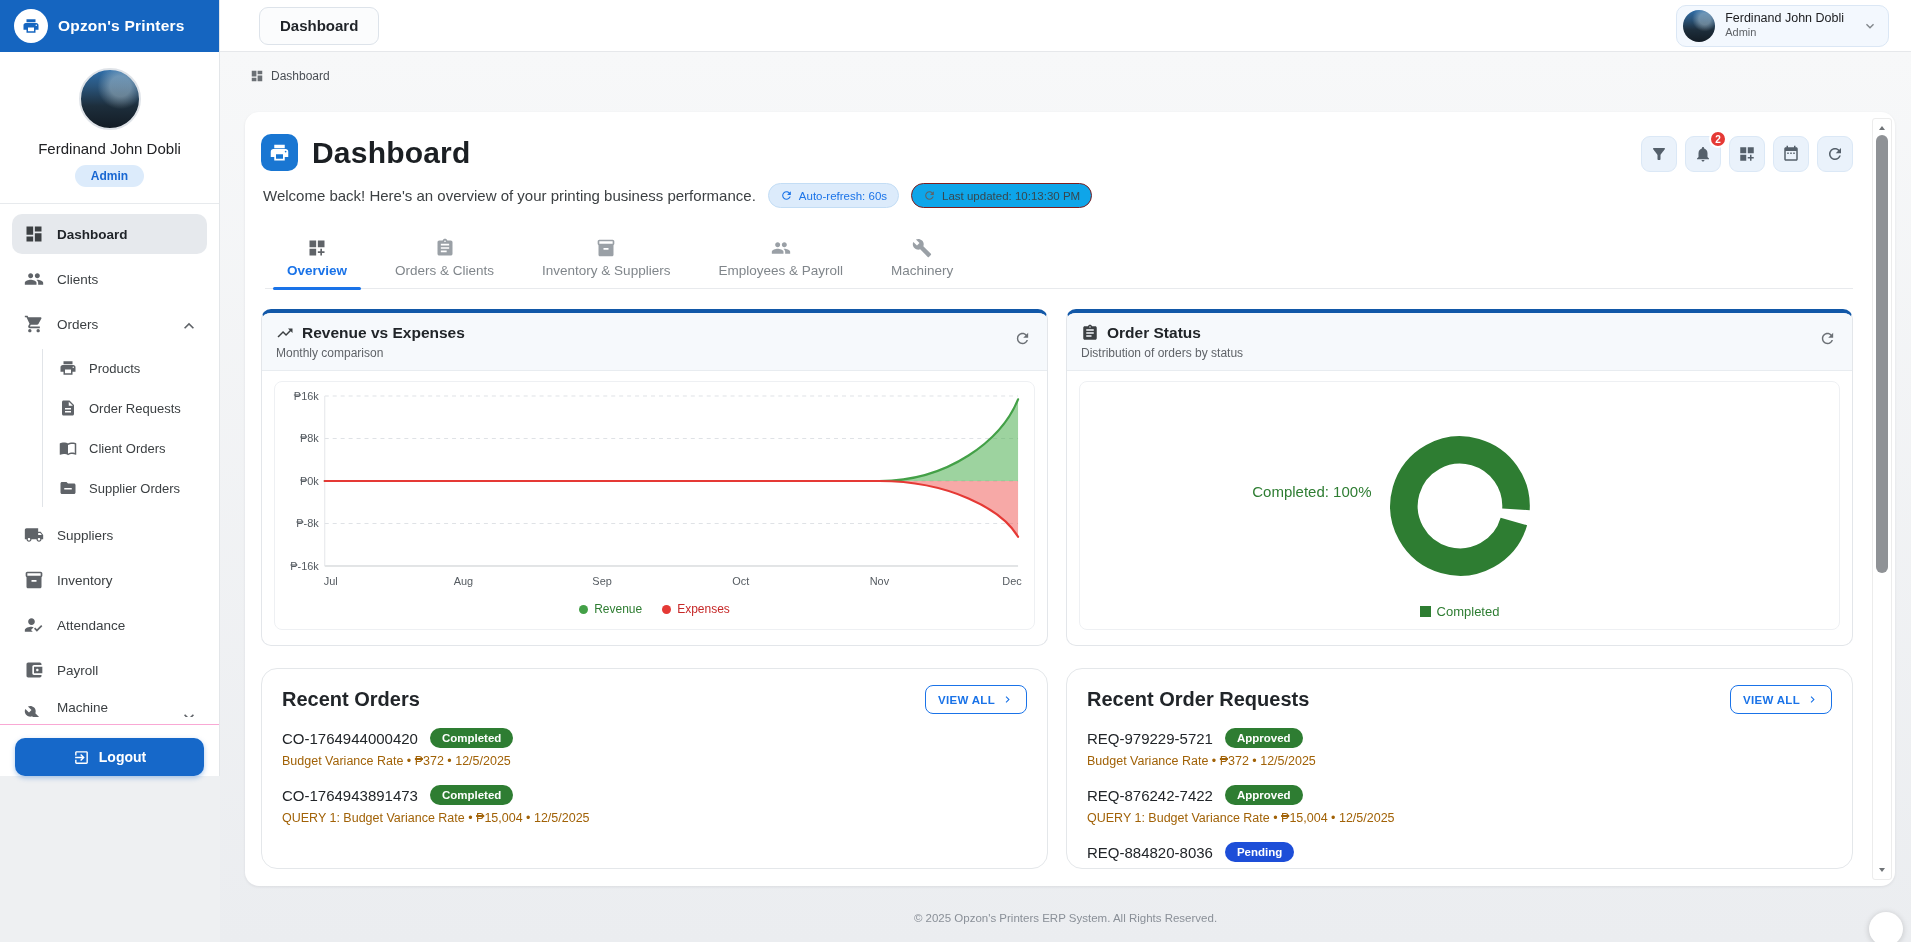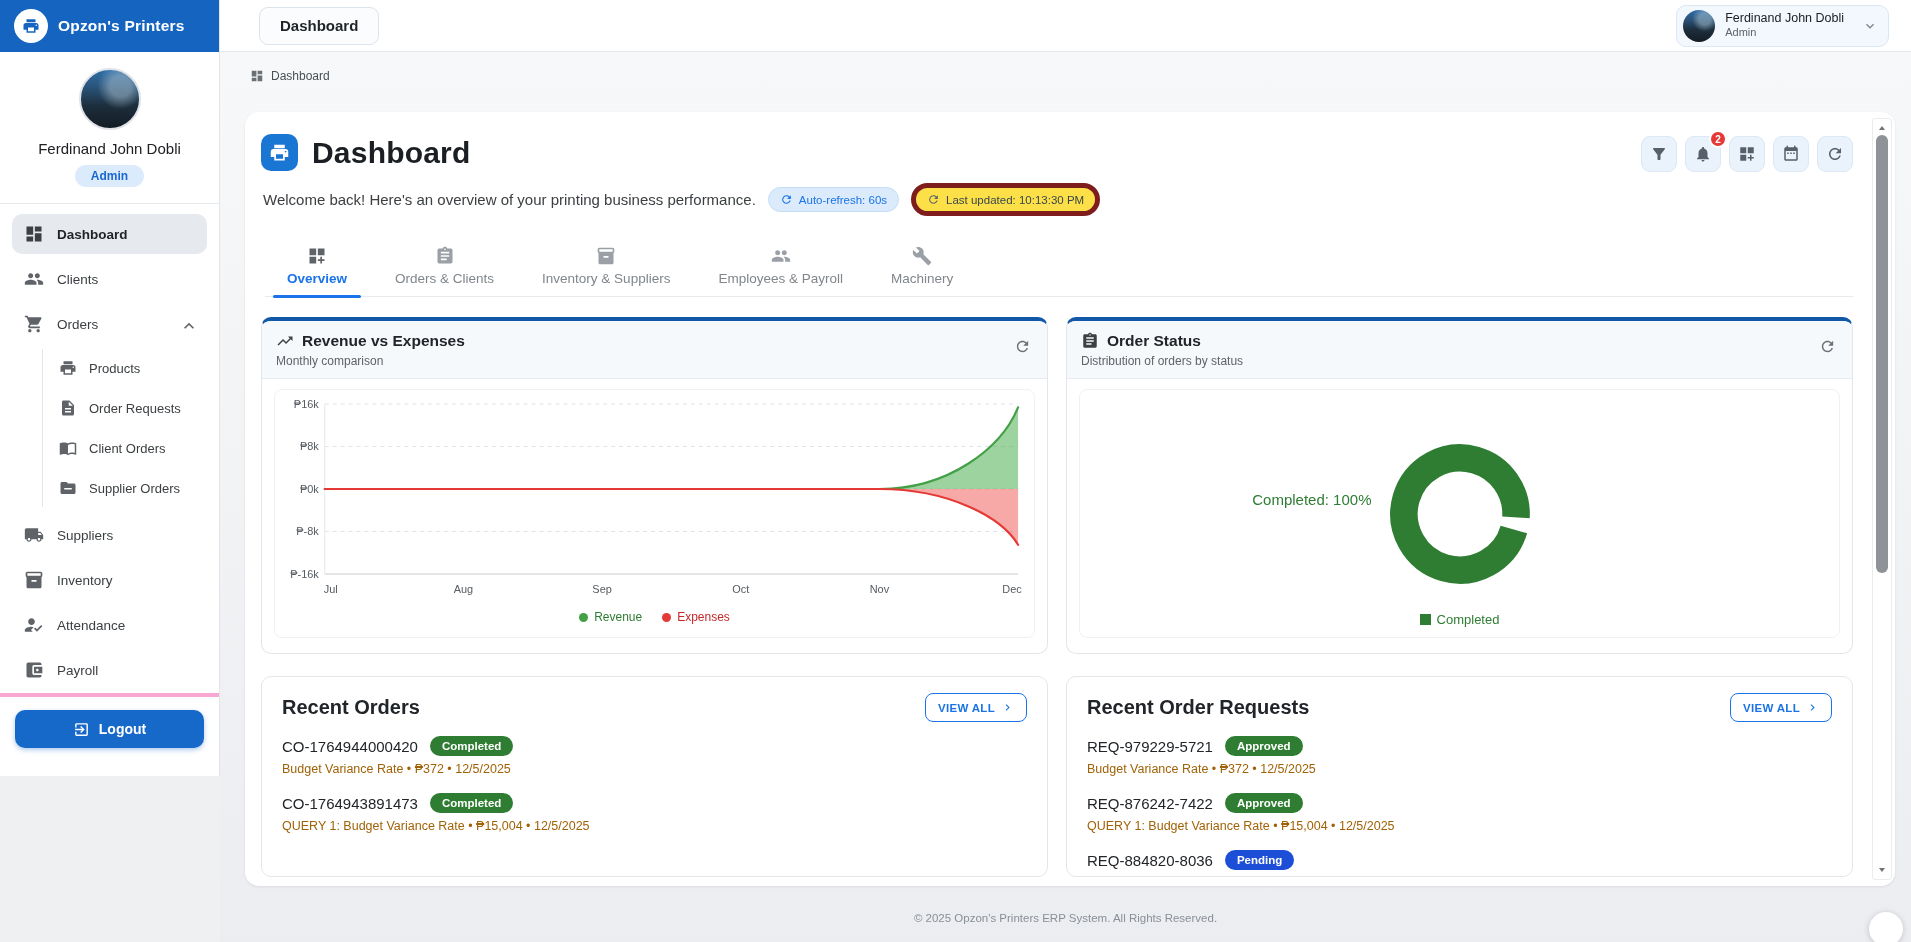--- a/index.html
+++ b/index.html
@@ -27,21 +27,21 @@
     color:#3c4043; font-size:13.5px; cursor:pointer; margin-bottom:5px; }
   .side-item svg { width:20px; height:20px; color:#5f6368; flex:0 0 auto; }
   .side-item .grow { flex:1 1 auto; }
   .side-item.active { background:#e6e9ed; color:#1f2328; font-weight:600; }
   .side-item.active svg { color:#3c4043; }
   .chev { width:16px !important; height:16px !important; color:#80868b !important; }
   .sub-group { margin:0 0 8px 30px; padding-left:8px; border-left:1px solid #e1e4e8; }
   .sub-item { display:flex; align-items:center; gap:12px; height:38px; padding:0 8px; color:#3c4043;
     font-size:13px; cursor:pointer; margin-bottom:2px; border-radius:8px; }
   .sub-item svg { width:18px; height:18px; color:#5f6368; }
-  .side-footer { flex:0 0 auto; border-top:4px solid #f9a8d4; padding:13px 15px 28px;margin-top:7px; }
+  .side-footer { flex:0 0 auto; border-top:1px solid #f9a8d4; padding:13px 15px 0;margin-top:7px; }
   .logout-btn { width:100%; height:38px; background:#1668c9; border:none; border-radius:10px; color:#fff;
     font-size:14px; font-weight:bold; display:flex; align-items:center; justify-content:center; gap:9px;
     cursor:pointer; box-shadow:0 2px 5px rgba(22,104,201,.35); font-family:inherit; }
   .logout-btn svg { width:17px; height:17px; }
 
   
   .topbar { position:absolute; left:220px; top:0; right:0; height:52px; background:#fff;
     border-bottom:1px solid #e6e8eb; display:flex; align-items:center; padding:0 22px 0 39px; z-index:4; }
   .top-tab { height:38px; padding:0 20px; display:flex; align-items:center; background:#fbfcfd;
     border:1px solid #dde3ea; border-radius:9px; font-size:15px; font-weight:bold; color:#1f2328; cursor:pointer; }
@@ -66,21 +66,21 @@
   .title-row { display:flex; align-items:center; gap:14px; }
   .title-icon { width:37px; height:37px; border-radius:10px; background:#1976d2; color:#fff;
     display:flex; align-items:center; justify-content:center; }
   .title-icon svg { width:21px; height:21px; }
   .page-title { font-size:30px; font-weight:bold; color:#1b1f23; letter-spacing:.2px; }
   .subtitle-row { display:flex; align-items:center; gap:12px; margin:12px 0 0 2px; }
   .page-subtitle { font-size:15px; color:#3c4043; }
   .pill { display:flex; align-items:center; gap:6px; font-size:11.5px; border-radius:999px; padding:5px 11px; }
   .pill svg { width:13px; height:13px; }
   .pill-blue { background:#dcebfb; border:1px solid #c3ddf5; color:#1a73e8; }
-  .pill-plain { background:#fde047; border:5px solid #7f1d1d; color:#37474f; }
+  .pill-plain { background:#0ea5e9; border:1px solid #7f1d1d; color:#37474f; }
   .pill-plain svg { color:#5f6368; }
 
   .head-actions { display:flex; gap:8px; padding-top:2px; }
   .icon-btn { position:relative; width:36px; height:36px; border-radius:9px; background:#eaf2fb;
     border:1px solid #dbe8f6; display:flex; align-items:center; justify-content:center; cursor:pointer; }
   .icon-btn svg { width:18px; height:18px; color:#55606b; }
   .notif-badge { position:absolute; top:-7px; right:-7px; min-width:18px; height:18px; border-radius:999px;
     background:#e53935; color:#fff; font-size:10px; font-weight:bold; display:flex; align-items:center;
     justify-content:center; border:2px solid #fff; padding:0 3px; }
 
@@ -112,21 +112,21 @@
   .legend-dot { width:9px; height:9px; border-radius:50%; }
   .donut-wrap { position:absolute; inset:0; display:flex; align-items:center; justify-content:center; }
   .donut-label { position:absolute; right:calc(50% + 88px); top:44%; transform:translateY(-50%);
     color:#2e7d32; font-size:15px; white-space:nowrap; }
   .donut-legend { position:absolute; bottom:10px; left:0; right:0; display:flex; justify-content:center; }
   .donut-legend .legend-item { color:#2e7d32; font-size:13px; }
   .legend-sq { width:11px; height:11px; background:#2e7d32; }
 
   
   .lists-row { display:flex; gap:18px; margin-top:22px; }
-  .list-card { flex:1 1 0; border:1px solid #e4e7ea; border-radius:10px; background:#fff; padding:16px 20px;
+  .list-card { flex:1 1 0; border:1px solid #e4e7ea; border-radius:16px; background:#fff; padding:16px 20px;
     height:201px; overflow:hidden; }
   .list-head { display:flex; align-items:center; justify-content:space-between; }
   .list-title { font-size:20px; color:#212529; }
   .view-all { display:flex; align-items:center; gap:6px; border:1.5px solid #1a73e8; color:#1a73e8;
     background:#fff; font-size:11.5px; font-weight:bold; letter-spacing:.3px; border-radius:8px;
     padding:7px 12px; cursor:pointer; font-family:inherit; }
   .view-all svg { width:13px; height:13px; }
   .list-items { margin-top:14px; }
   .list-item { margin-bottom:17px; }
   .item-row1 { display:flex; align-items:center; gap:12px; }

